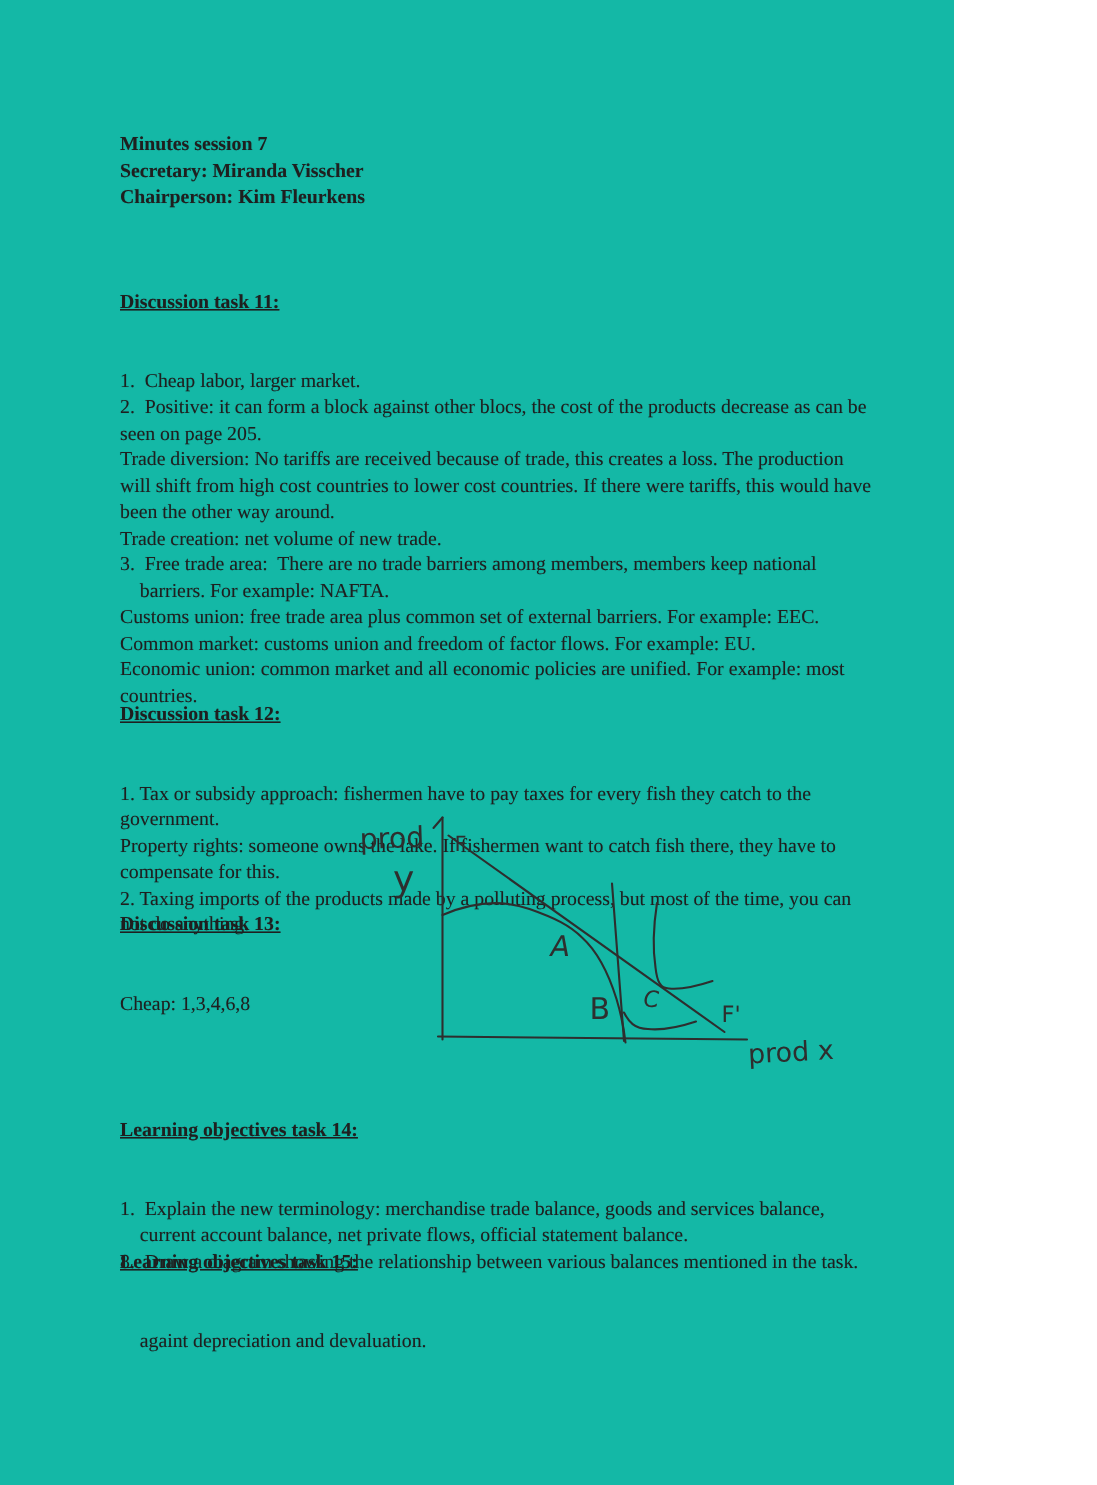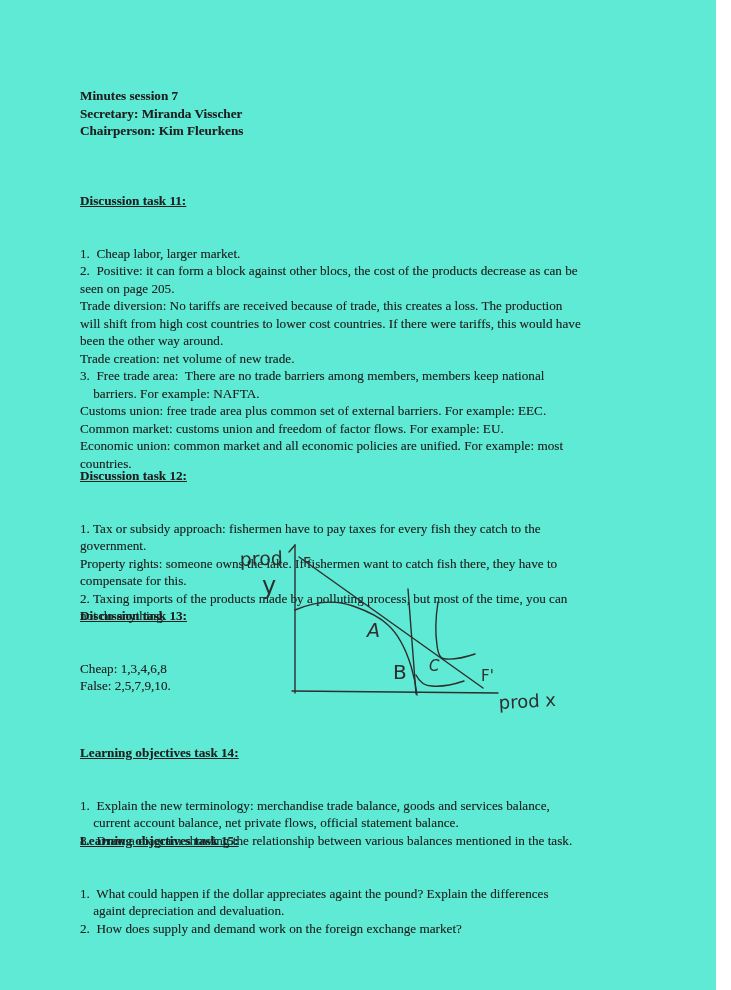--- a/index.html
+++ b/index.html
@@ -1,20 +1,20 @@
 <!DOCTYPE html>
 <html><head>
 <meta charset="utf-8">
 <style>
   html, body { margin: 0; padding: 0; background: #ffffff; }
   .page {
     position: relative;
-    width: 716px;
+    width: 636px;
     height: 990px;
-    background: #5eead4;
+    background: #14b8a6;
     overflow: hidden;
     font-family: "Liberation Serif", serif;
     color: #1f1f1f;
   }
   .block {
     position: absolute;
     left: 80px;
     width: 620px;
     font-size: 13.2px;
     line-height: 17.5px;
@@ -49,31 +49,31 @@
     <div><div class="line">1.  Cheap labor, larger market.</div><div class="line">2.  Positive: it can form a block against other blocs, the cost of the products decrease as can be</div><div class="line">seen on page 205.</div><div class="line">Trade diversion: No tariffs are received because of trade, this creates a loss. The production</div><div class="line">will shift from high cost countries to lower cost countries. If there were tariffs, this would have</div><div class="line">been the other way around.</div><div class="line">Trade creation: net volume of new trade.</div><div class="line">3.  Free trade area:  There are no trade barriers among members, members keep national</div><div class="line">    barriers. For example: NAFTA.</div><div class="line">Customs union: free trade area plus common set of external barriers. For example: EEC.</div><div class="line">Common market: customs union and freedom of factor flows. For example: EU.</div><div class="line">Economic union: common market and all economic policies are unified. For example: most</div><div class="line">countries.</div></div>
   </section>
 
   <section class="block" style="top:432px">
     <div class="heading">Discussion task 12:</div>
     <div><div class="line">1. Tax or subsidy approach: fishermen have to pay taxes for every fish they catch to the</div><div class="line">government.</div><div class="line">Property rights: someone owns the lake. If fishermen want to catch fish there, they have to</div><div class="line">compensate for this.</div><div class="line">2. Taxing imports of the products made by a polluting process, but most of the time, you can</div><div class="line">not do anything.</div></div>
   </section>
 
   <section class="block" style="top:572px; width:220px">
     <div class="heading">Discussion task 13:</div>
-    <div><div class="line">Cheap: 1,3,4,6,8</div><div class="line">False: 2,5,7,9,10.</div></div>
+    <div><div class="line">Cheap: 1,3,4,6,8</div></div>
   </section>
 
   <section class="block" style="top:709px">
     <div class="heading">Learning objectives task 14:</div>
     <div><div class="line">1.  Explain the new terminology: merchandise trade balance, goods and services balance,</div><div class="line">    current account balance, net private flows, official statement balance.</div><div class="line">8.  Draw a diagram showing the relationship between various balances mentioned in the task.</div></div>
   </section>
 
   <section class="block" style="top:797px">
     <div class="heading">Learning objectives task 15:</div>
-    <div><div class="line">1.  What could happen if the dollar appreciates againt the pound? Explain the differences</div><div class="line">    againt depreciation and devaluation.</div><div class="line">2.  How does supply and demand work on the foreign exchange market?</div></div>
+    <div><div class="line">    againt depreciation and devaluation.</div></div>
   </section>
 
   <div class="diagram">
     <svg width="322" height="180" viewBox="0 0 322 180">
       <g fill="none" stroke-width="1.4" stroke-linecap="round" stroke="#2e2e2e">
 
         <path d="M57,5 L57,153"></path>
         <path d="M57,5 L51,12"></path>
 
         <path d="M54,151 L260,153"></path>

